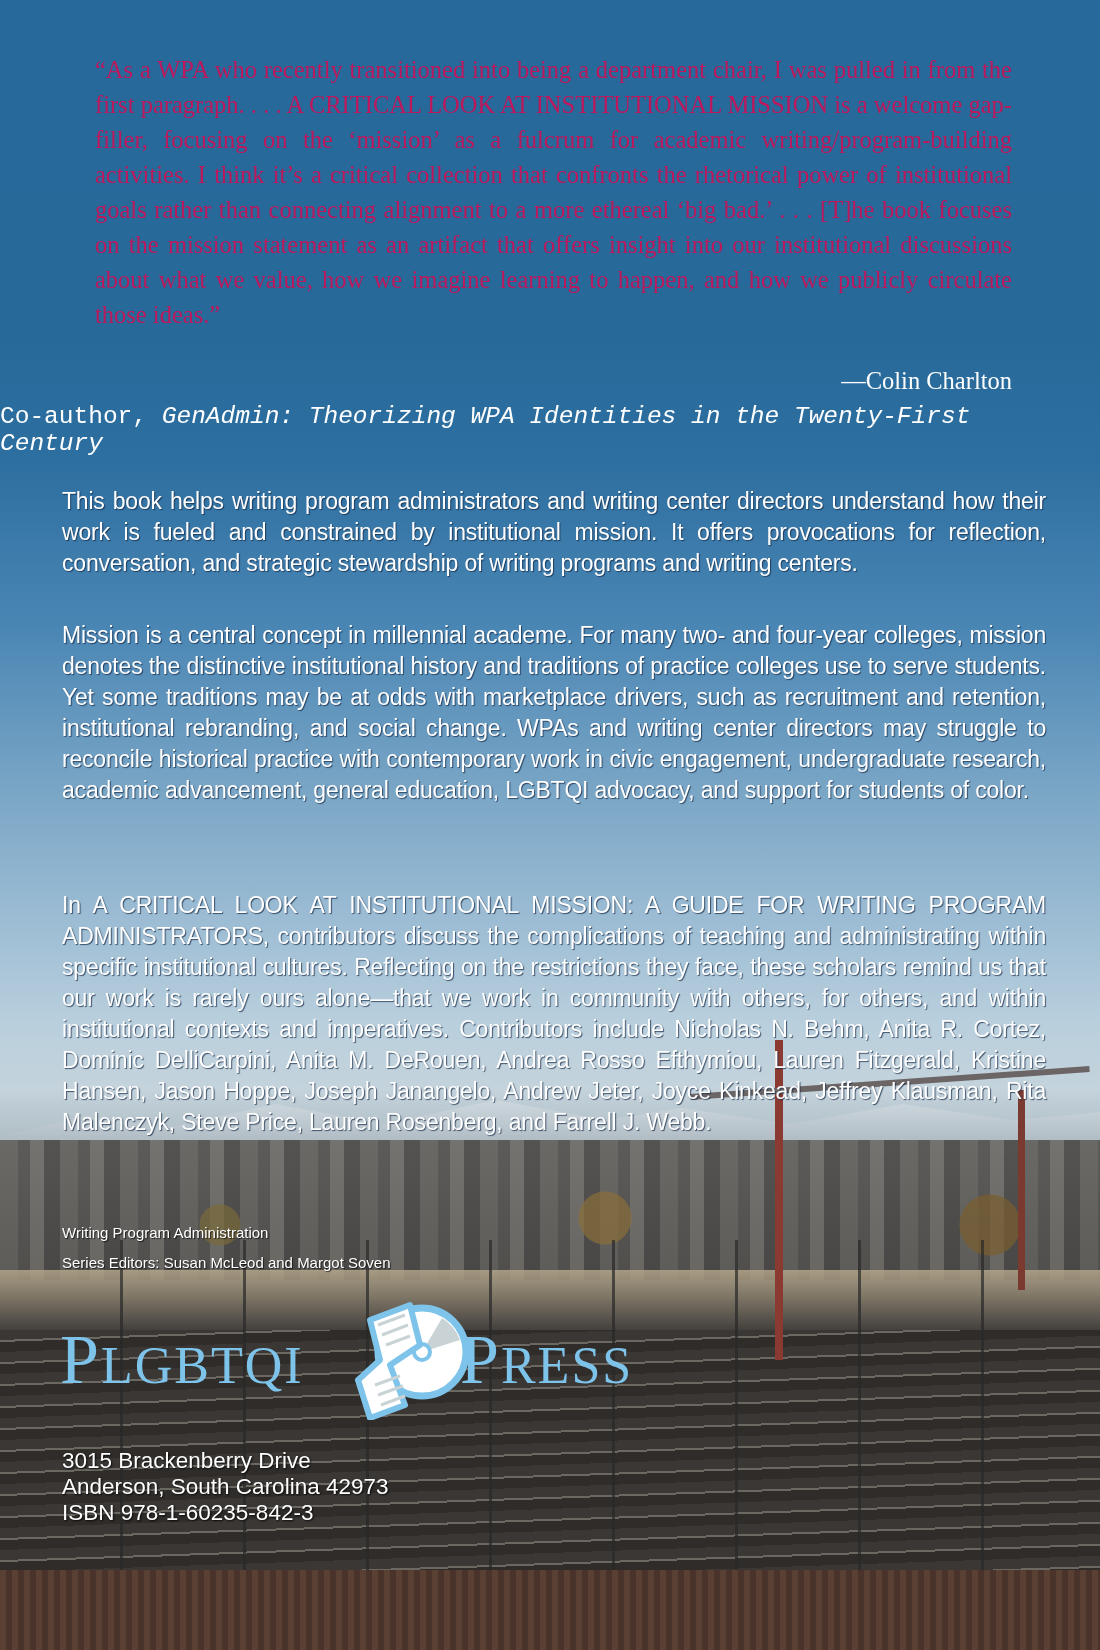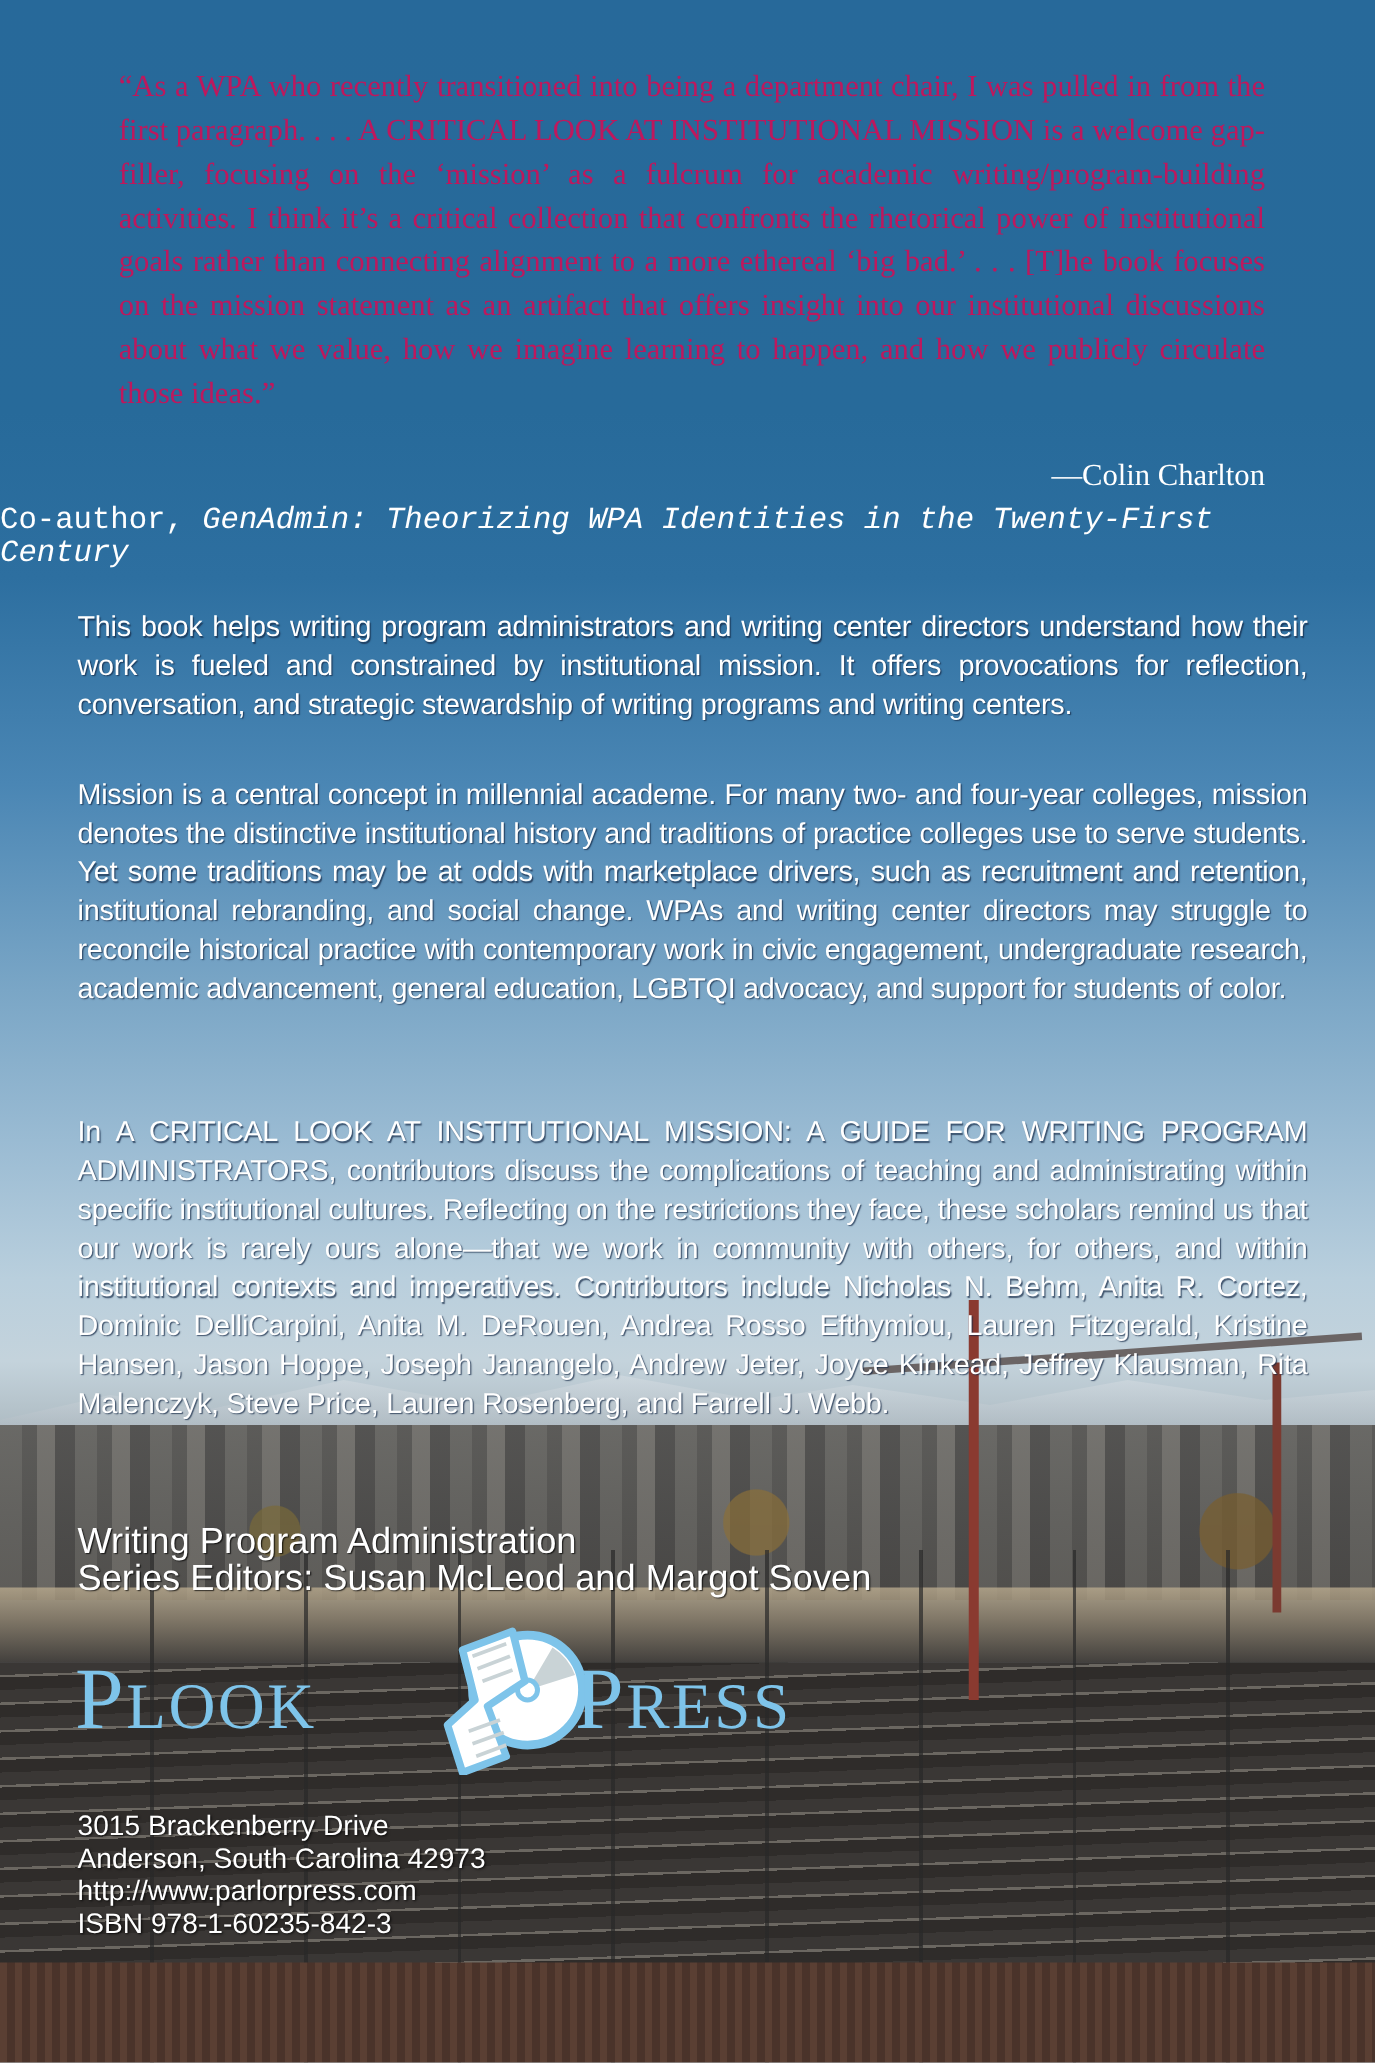--- a/index.html
+++ b/index.html
@@ -79,21 +79,21 @@
     color: #ffffff;
     text-shadow: 1px 1px 1px rgba(20,40,70,0.75);
     letter-spacing: -0.2px;
   }
   .p1 { top: 486px; }
   .p2 { top: 620px; }
   .p3 { top: 890px; }
 
   .series {
     position: absolute; left: 62px; top: 1218px;
-    font-size: 29px; line-height: 30px;
+    font-size: 15px; line-height: 30px;
     text-shadow: 1px 1px 1px rgba(0,0,0,0.7);
   }
 
   .logo { position: absolute; left: 60px; top: 1290px; width: 640px; height: 140px; }
   .logo-word {
     position: absolute; top: 30px;
     font-family: "Liberation Serif", serif; color: #7ec4ea;
     font-size: 70px; letter-spacing: 2px;
   }
   .logo-word .small { font-size: 52px; }
@@ -138,36 +138,35 @@
   <p class="para p1">This book helps writing program administrators and writing center directors understand how their work is fueled and constrained by institutional mission. It offers provocations for reflection, conversation, and strategic stewardship of writing programs and writing centers.</p>
   <p class="para p2">Mission is a central concept in millennial academe. For many two- and four-year colleges, mission denotes the distinctive institutional history and traditions of practice colleges use to serve students. Yet some traditions may be at odds with marketplace drivers, such as recruitment and retention, institutional rebranding, and social change. WPAs and writing center directors may struggle to reconcile historical practice with contemporary work in civic engagement, undergraduate research, academic advancement, general education, LGBTQI advocacy, and support for students of color.</p>
   <p class="para p3">In A CRITICAL LOOK AT INSTITUTIONAL MISSION: A GUIDE FOR WRITING PROGRAM ADMINISTRATORS, contributors discuss the complications of teaching and administrating within specific institutional cultures. Reflecting on the restrictions they face, these scholars remind us that our work is rarely ours alone—that we work in community with others, for others, and within institutional contexts and imperatives. Contributors include Nicholas N. Behm, Anita R. Cortez, Dominic DelliCarpini, Anita M. DeRouen, Andrea Rosso Efthymiou, Lauren Fitzgerald, Kristine Hansen, Jason Hoppe, Joseph Janangelo, Andrew Jeter, Joyce Kinkead, Jeffrey Klausman, Rita Malenczyk, Steve Price, Lauren Rosenberg, and Farrell J. Webb.</p>
 
   <div class="series">
     <div>Writing Program Administration</div>
     <div>Series Editors: Susan McLeod and Margot Soven</div>
   </div>
 
   <div class="logo">
-    <div class="logo-word logo-parlor"><span>P</span><span class="small">LOOK</span></div>
+    <div class="logo-word logo-parlor"><span>P</span><span class="small">LGBTQI</span></div>
     <svg class="logo-emblem" viewBox="0 0 130 130">
       <circle cx="72" cy="62" r="44" fill="#ffffff" stroke="#7ec4ea" stroke-width="7"></circle>
       <path d="M72 62 L92 28 A44 44 0 0 1 110 50 Z" fill="#c9d3d6"></path>
       <circle cx="72" cy="62" r="8" fill="#ffffff" stroke="#7ec4ea" stroke-width="4"></circle>
       <path d="M20 30 L60 15 L70 55 L40 75 L55 115 L20 128 L8 90 L30 70 Z" fill="#ffffff" stroke="#7ec4ea" stroke-width="6" stroke-linejoin="round"></path>
       <line x1="28" y1="35" x2="55" y2="25" stroke="#c9d3d6" stroke-width="3"></line>
       <line x1="32" y1="45" x2="58" y2="35" stroke="#c9d3d6" stroke-width="3"></line>
       <line x1="36" y1="55" x2="60" y2="46" stroke="#c9d3d6" stroke-width="3"></line>
       <line x1="25" y1="95" x2="50" y2="86" stroke="#c9d3d6" stroke-width="3"></line>
       <line x1="28" y1="105" x2="53" y2="96" stroke="#c9d3d6" stroke-width="3"></line>
       <line x1="31" y1="115" x2="55" y2="106" stroke="#c9d3d6" stroke-width="3"></line>
     </svg>
     <div class="logo-word logo-press"><span>P</span><span class="small">RESS</span></div>
   </div>
 
   <div class="address">
     <div>3015 Brackenberry Drive</div>
     <div>Anderson, South Carolina 42973</div>
-    <div>http://www.parlorpress.com</div>
     <div>ISBN 978-1-60235-842-3</div>
   </div>
 
 </div>
 
 </body></html>

